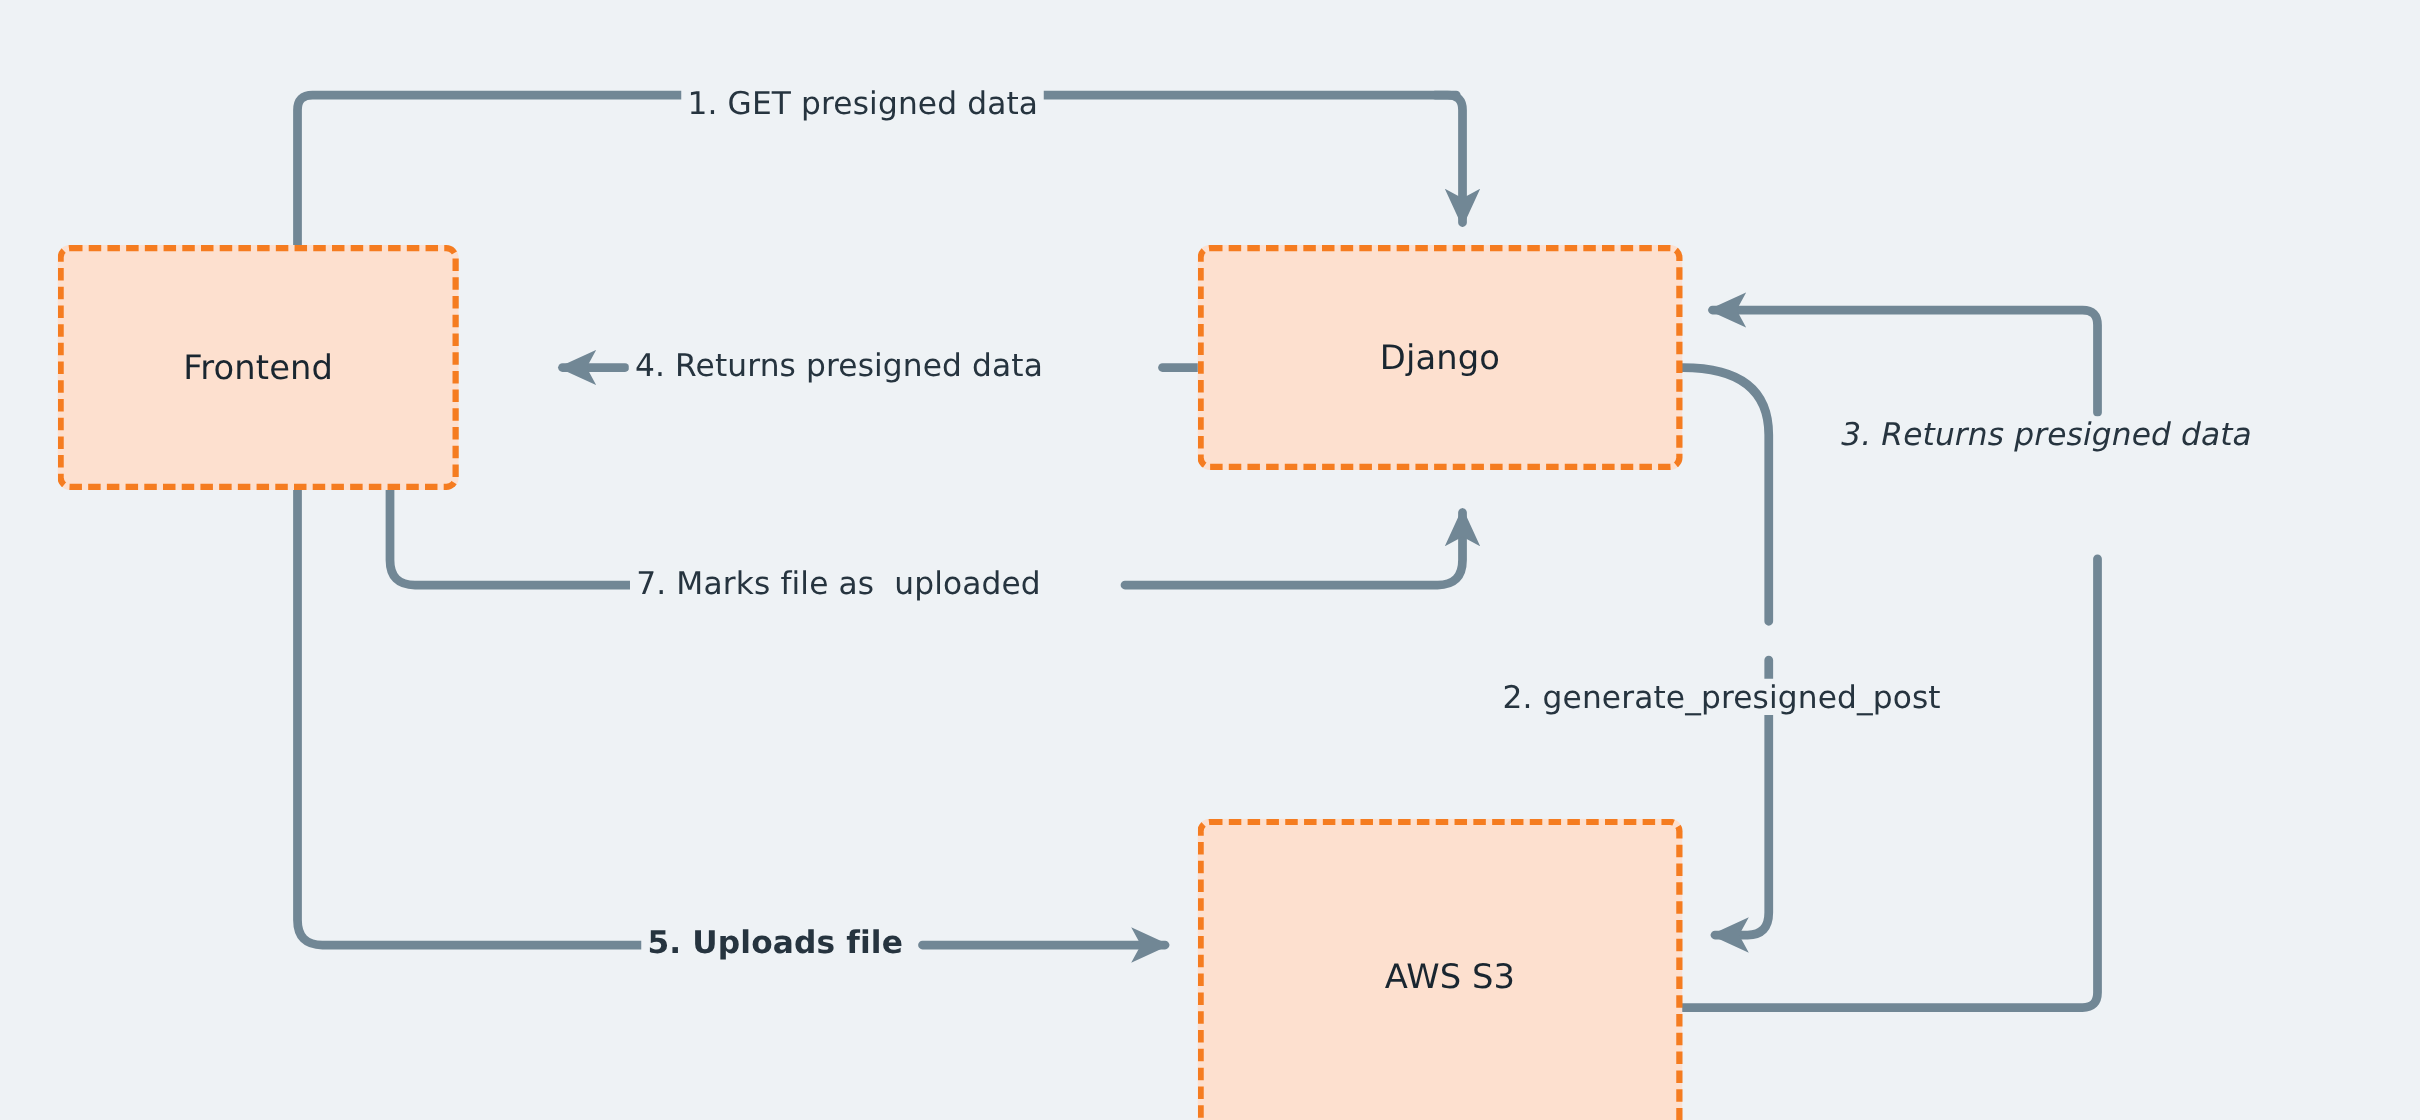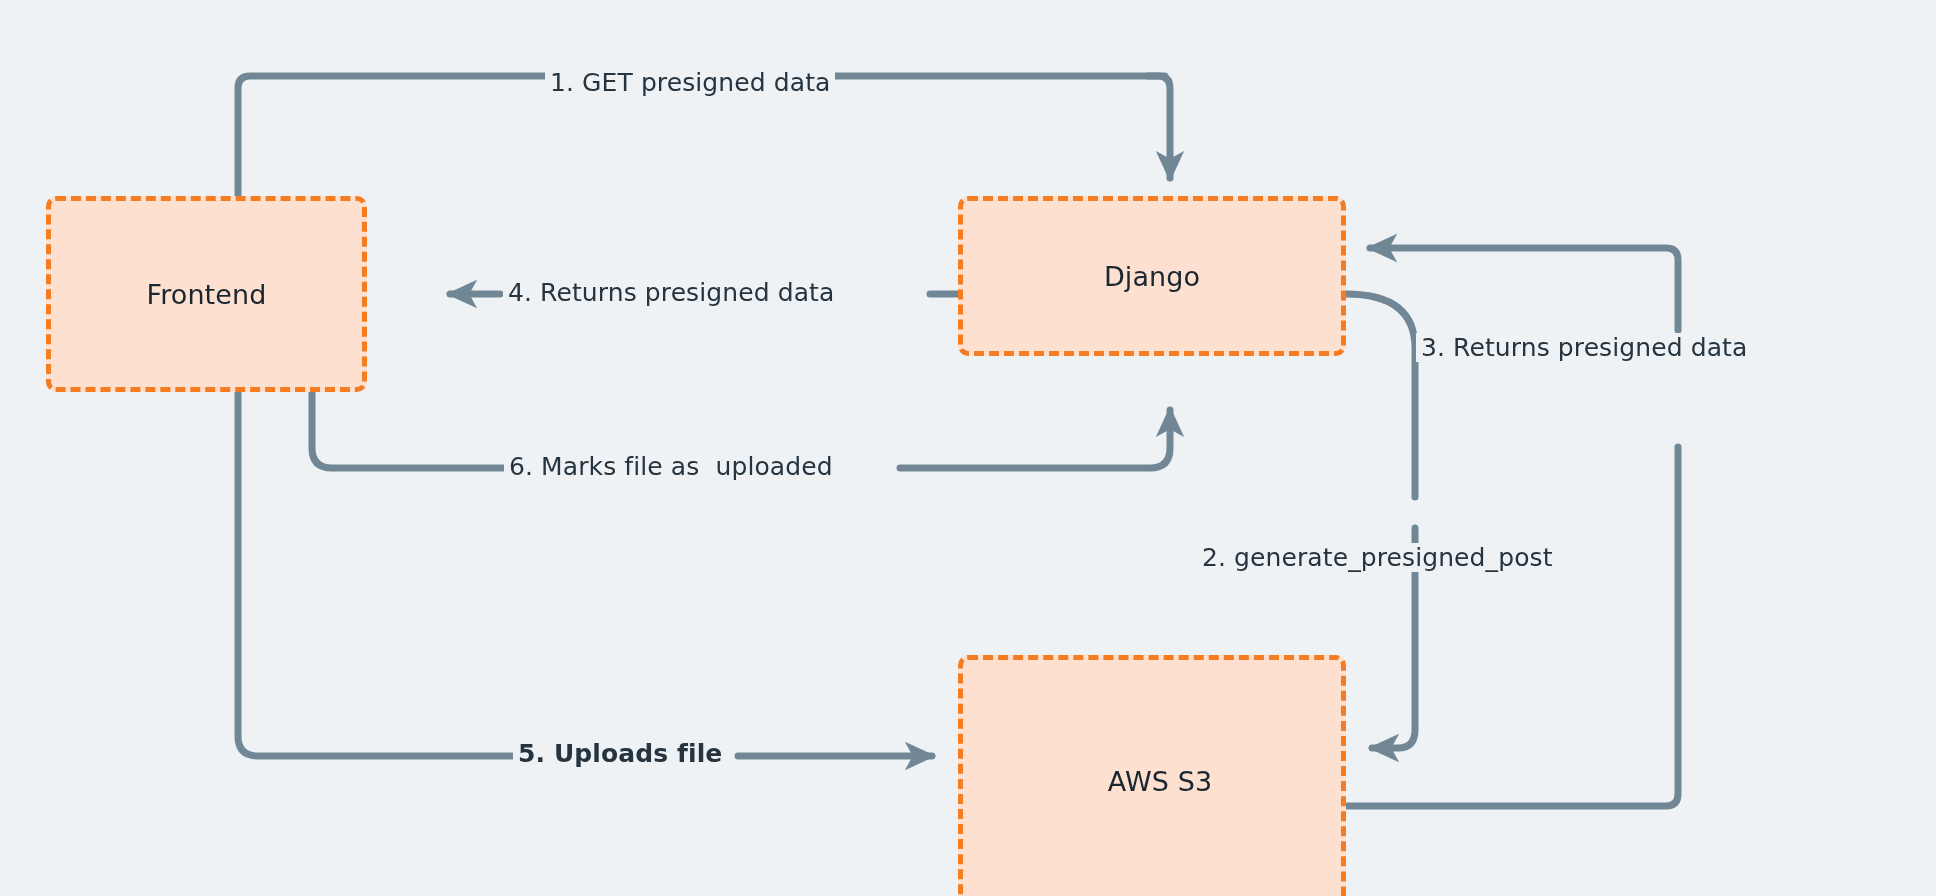--- a/index.html
+++ b/index.html
@@ -23,36 +23,36 @@
     display:flex;align-items:center;justify-content:center;
   }
   .node-label{
     font-size:27px;
     color:#1a2630;
     letter-spacing:.1px;
     white-space:pre;
   }
 
   #node-frontend{left:46px;top:196px;width:321px;height:196px;}
-  #node-django{left:958px;top:196px;width:388px;height:160px;text-align:center;}
+  #node-django{left:958px;top:196px;width:388px;height:180px;text-align:center;}
   #node-s3{left:958px;top:655px;width:388px;height:252px;padding-left:16px;}
 
   .edge-label{
     position:absolute;
     font-size:25px;
     color:#26343f;
     white-space:pre;
     letter-spacing:.1px;
     background:#eef2f5;
     line-height:1;
     padding:2px 5px;
   }
   #label-1{left:545px;top:68px;}
   #label-2{left:1197px;top:500px;margin-top:43px;}
-  #label-3{left:1416px;top:333px;}
+  #label-3{left:1468px;top:333px;font-style:italic;}
   #label-4{left:503px;top:278px;}
   #label-6{left:504px;top:452px;}
   #label-5{left:513px;top:739px;font-weight:bold;}
 </style>
 </head>
 <body>
 
 <div id="canvas">
 
   <svg class="wires" viewBox="0 0 1936 896" xmlns="http://www.w3.org/2000/svg">
@@ -94,15 +94,15 @@
 
   <div class="node" id="node-s3">
     <span class="node-label">AWS S3</span>
   </div>
 
   <div class="edge-label" id="label-1">1. GET presigned data</div>
   <div class="edge-label" id="label-2">2. generate_presigned_post</div>
   <div class="edge-label" id="label-3">3. Returns presigned data</div>
   <div class="edge-label" id="label-4">4. Returns presigned data</div>
   <div class="edge-label" id="label-5">5. Uploads file</div>
-  <div class="edge-label" id="label-6">6. Marks file as  uploaded</div>
+  <div class="edge-label" id="label-6">7. Marks file as  uploaded</div>
 
 </div>
 
 </body></html>

